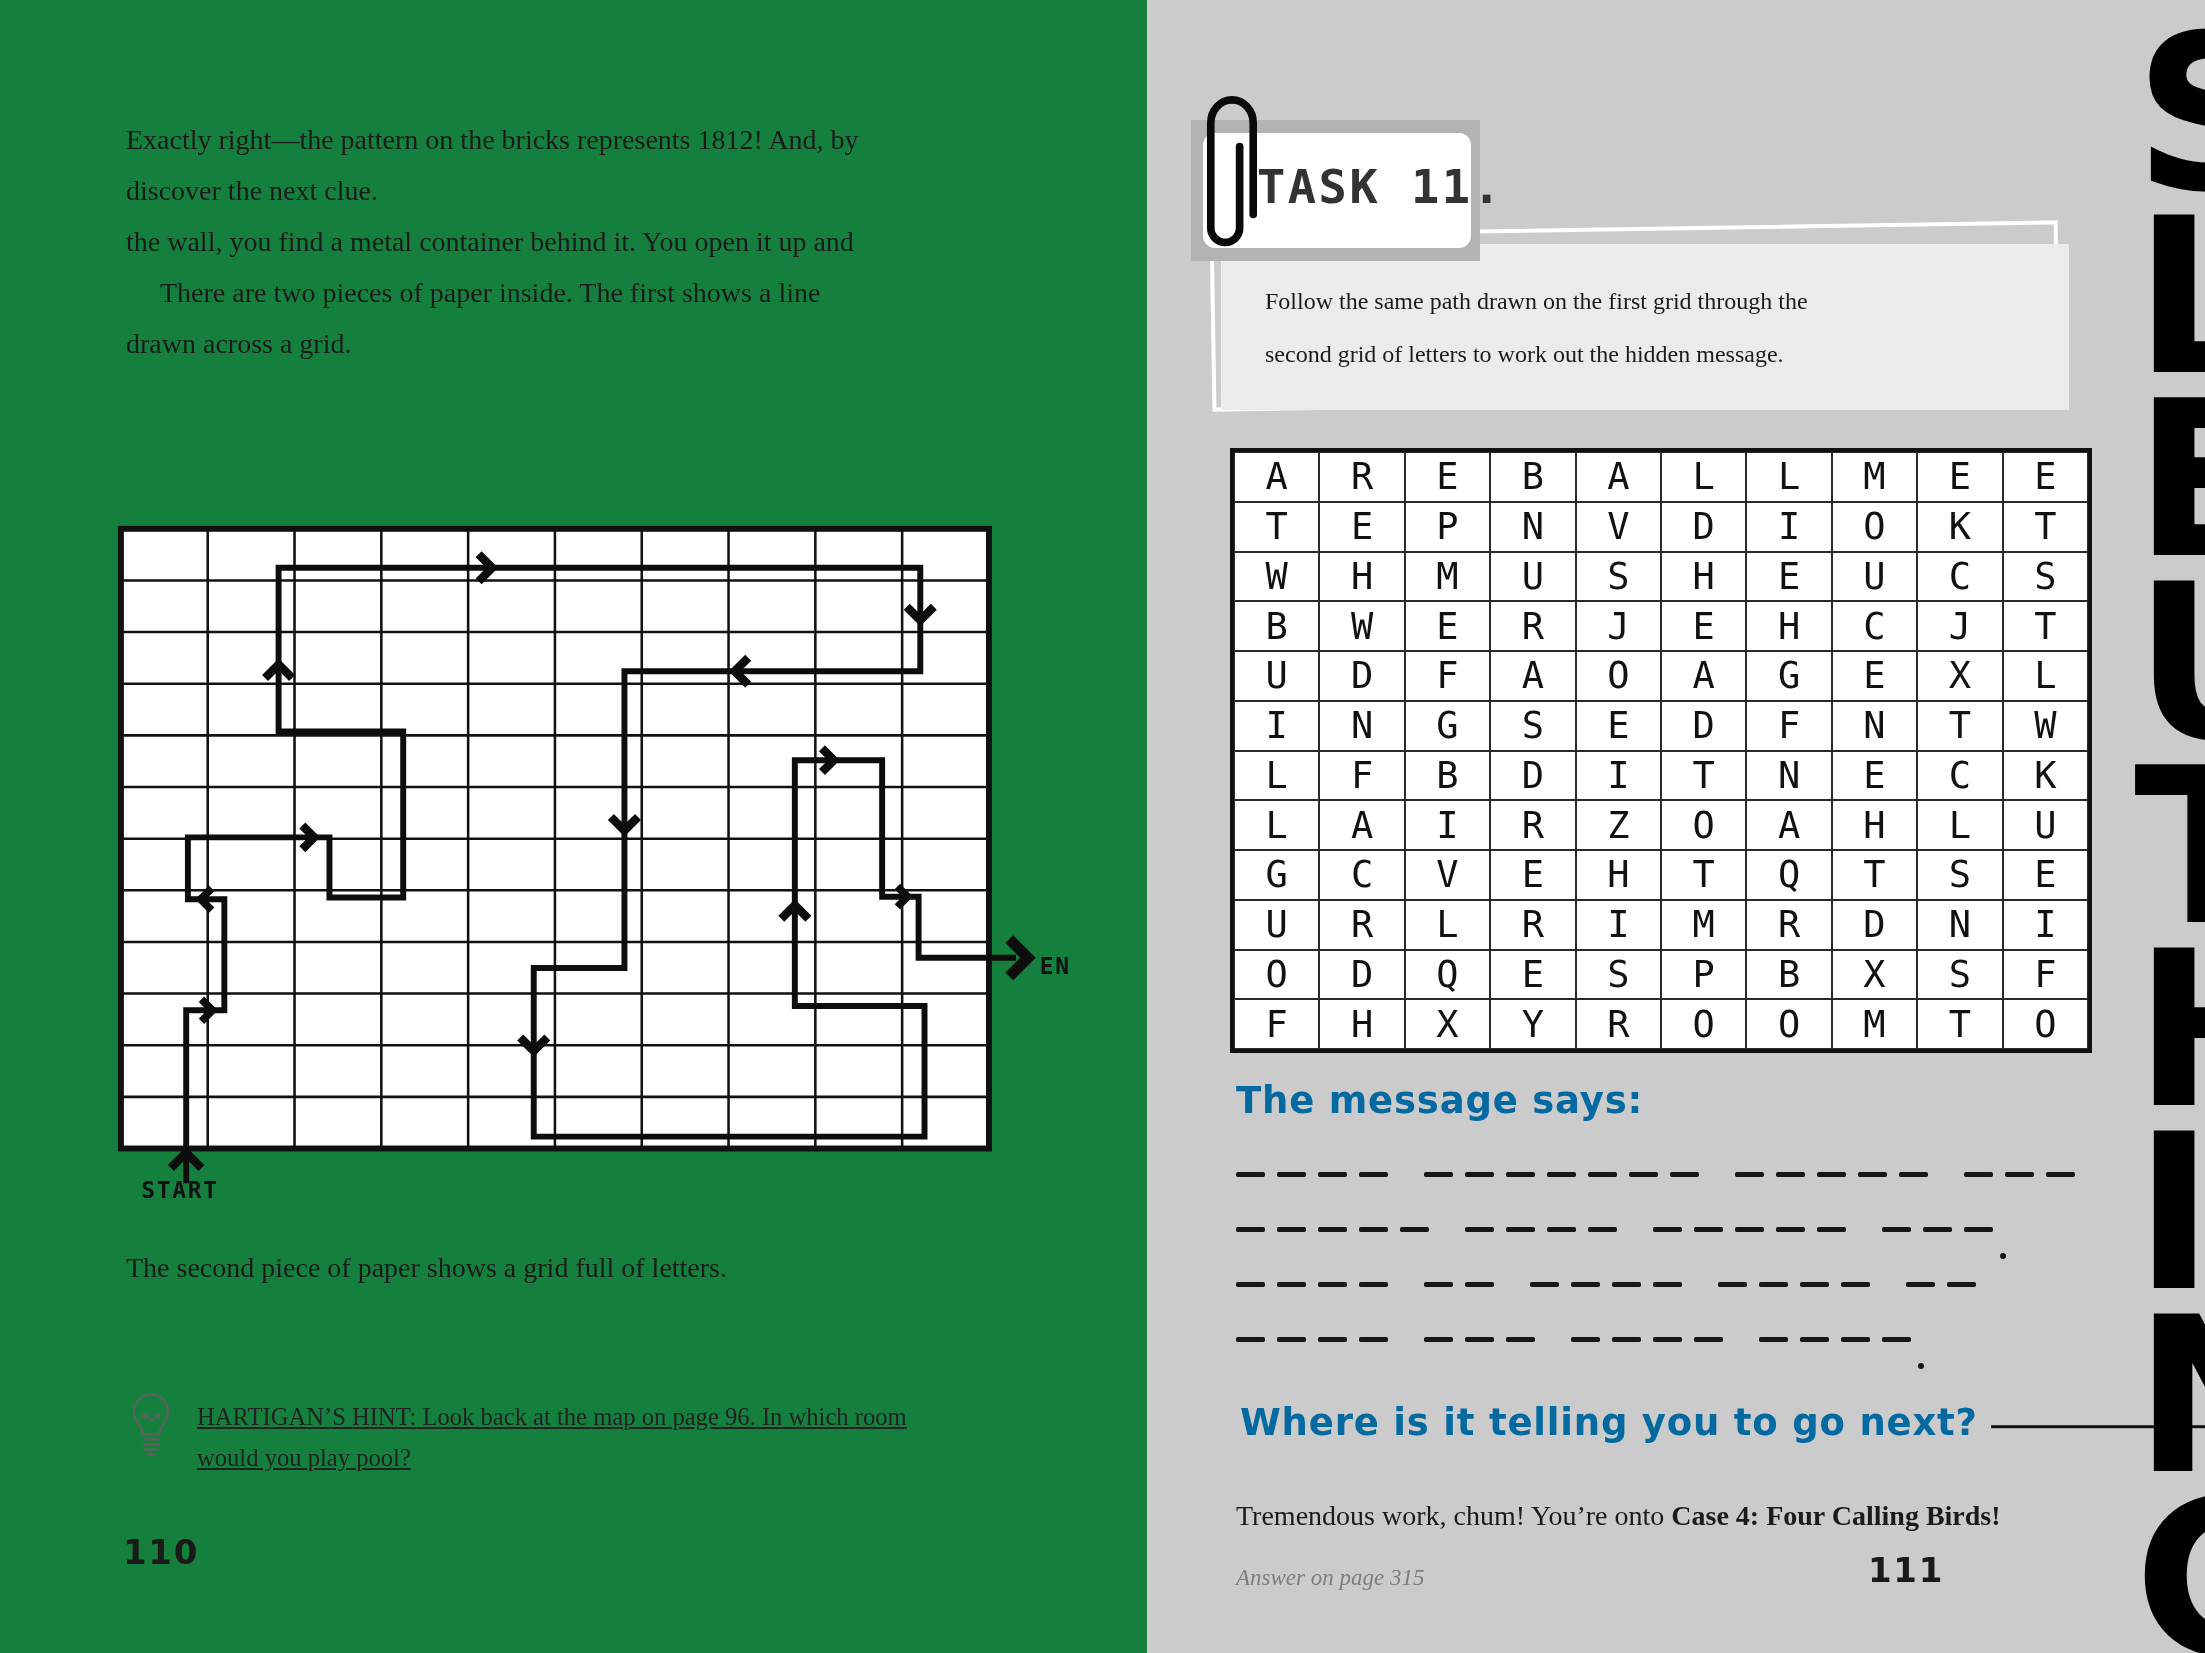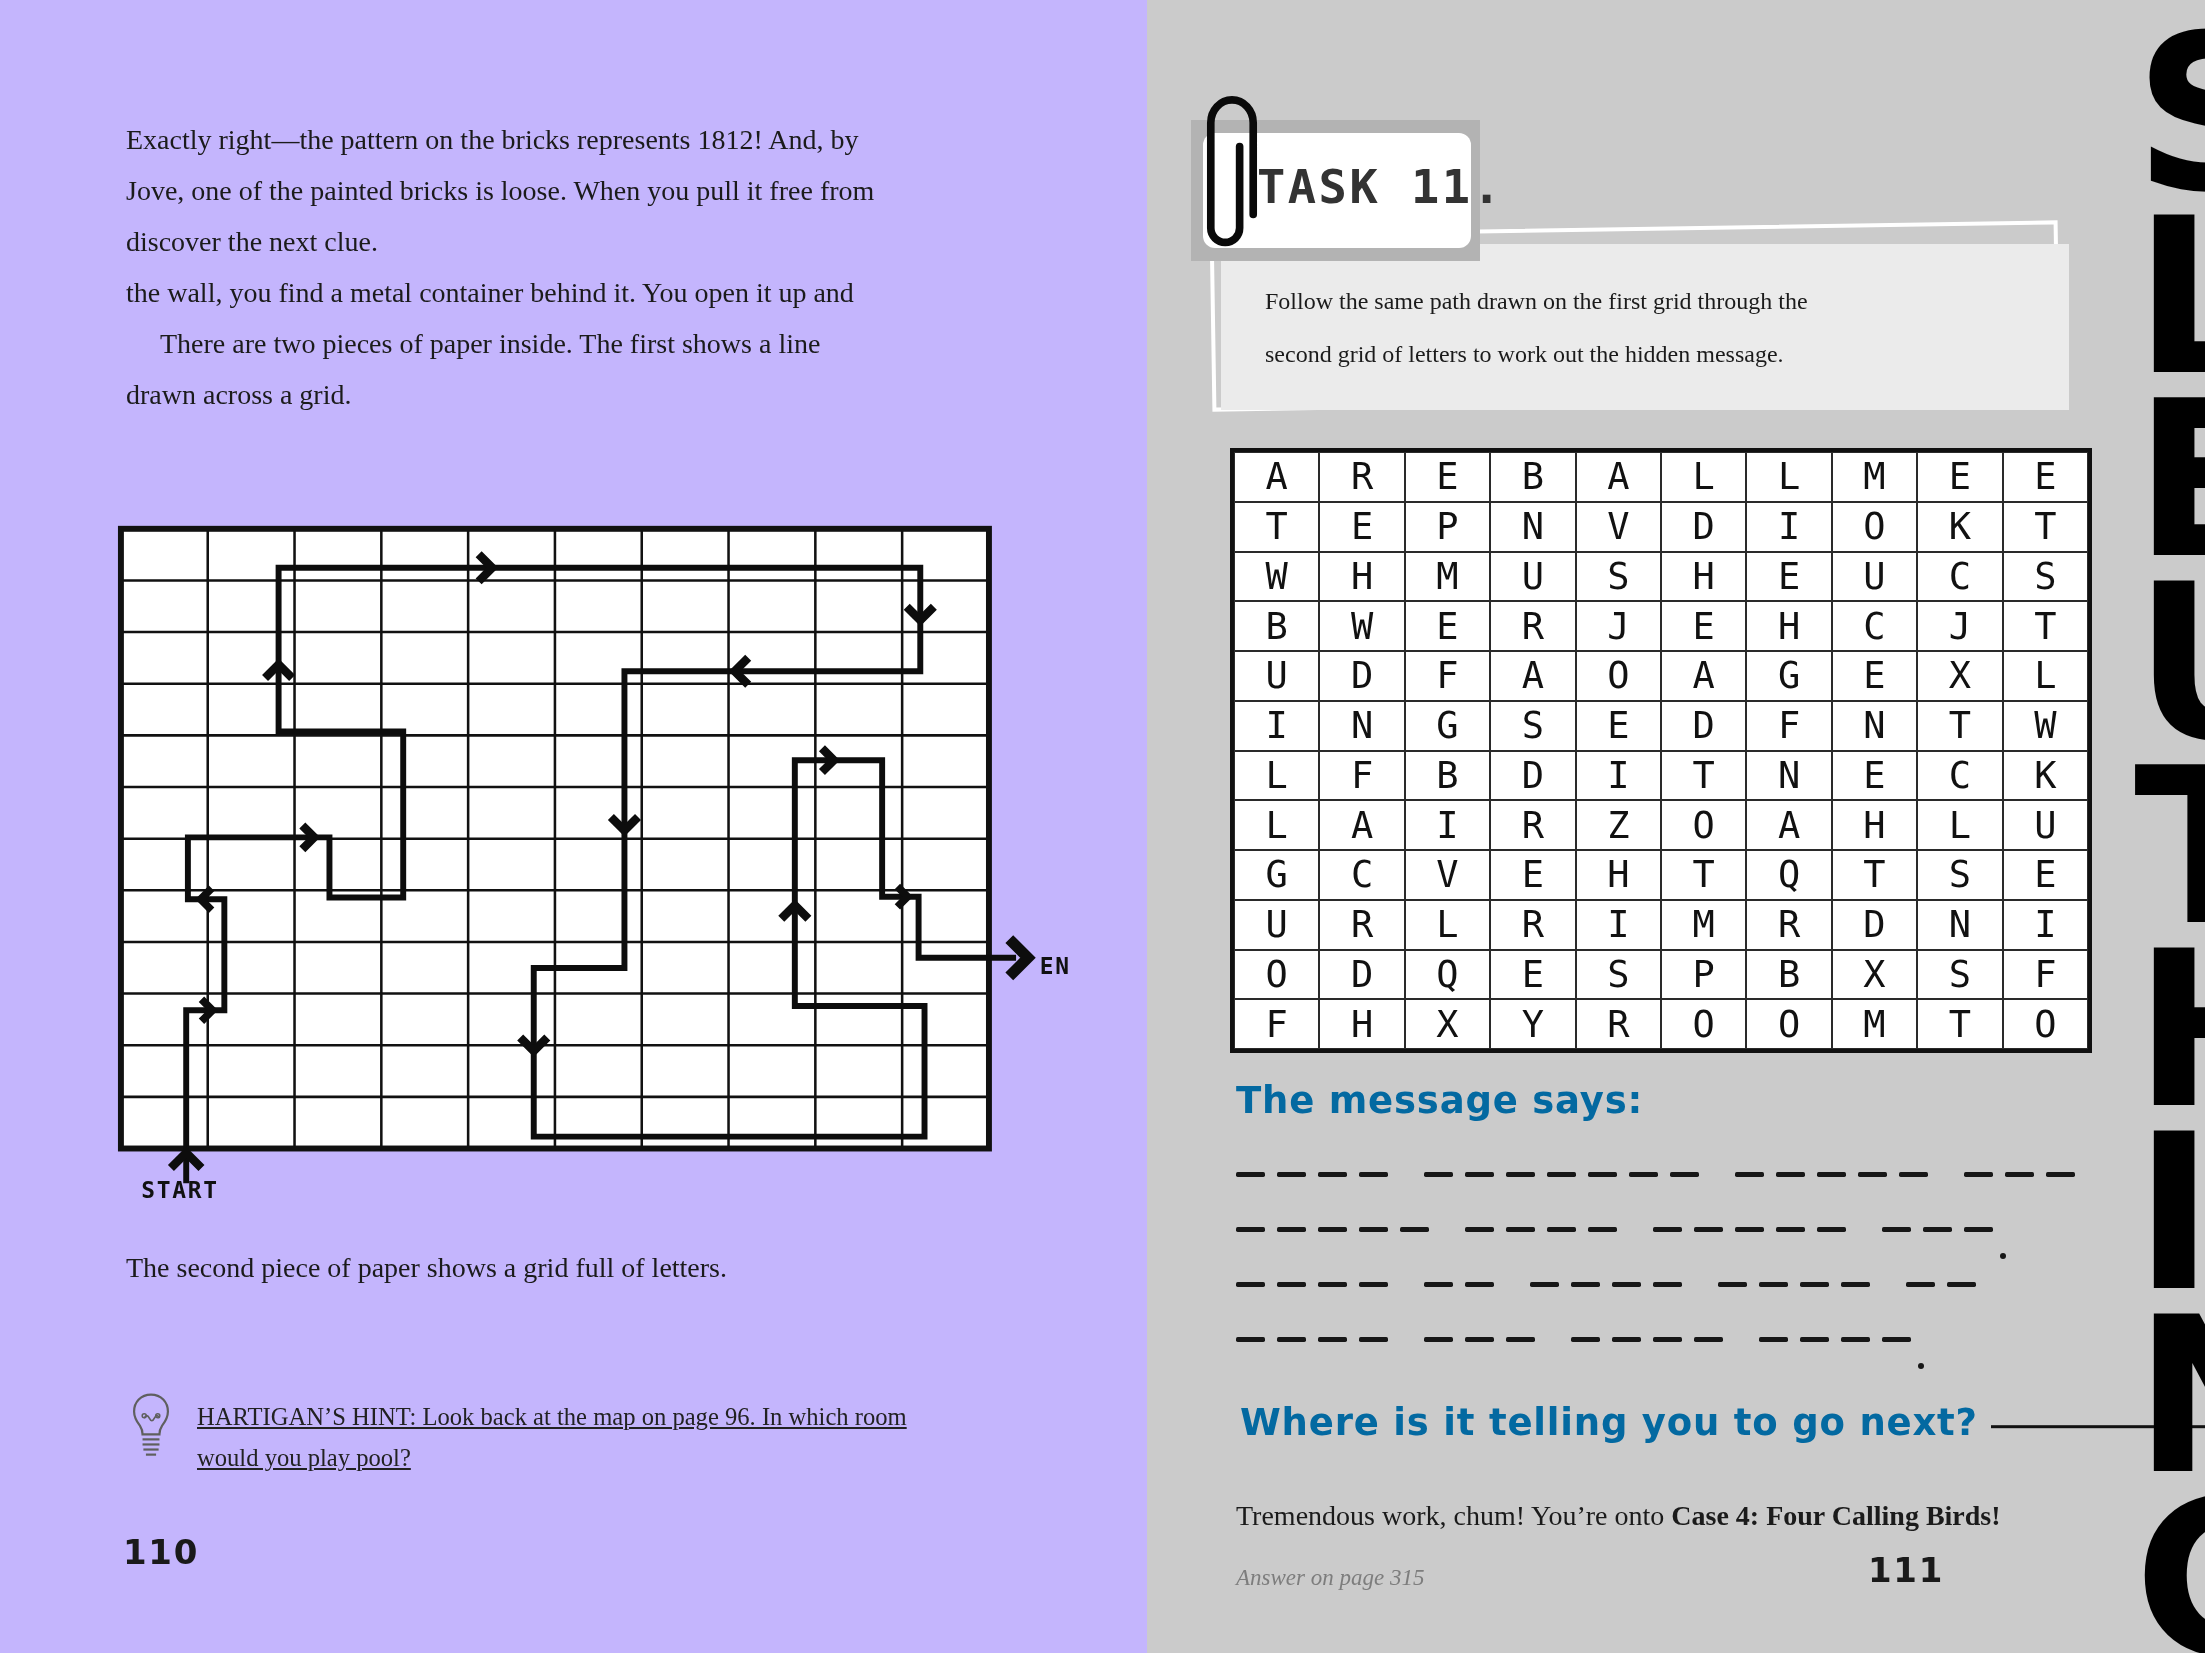--- a/index.html
+++ b/index.html
@@ -2,21 +2,21 @@
 <html style="font-size:13.6px"><head>
 <meta charset="utf-8">
 <style>
   html,body{margin:0;padding:0;}
   body{
     width:2205px;height:1654px;position:relative;overflow:hidden;
     font-family:"Liberation Serif",serif;color:#151515;background:#cbcbcb;
   }
   .abs{position:absolute;}
   
-  .page-left{left:0;top:0;width:1147px;height:1654px;background:#c4b5fd;}
+  .page-left{left:0;top:0;width:1147px;height:1654px;background:#15803d;}
   .body-text{left:126px;top:114px;width:925px;font-size:28px;line-height:51px;color:#1b1b1b;}
   .body-line.indent{padding-left:34px;}
   .caption{left:126px;top:1252px;font-size:28px;color:#1b1b1b;}
   .hint-icon{left:129px;top:1391px;}
   .hint-text{left:197px;top:1396px;width:984px;font-size:24.6px;line-height:41px;color:#222;text-decoration:underline;}
   .pageno{font-family:"DejaVu Sans",sans-serif;font-weight:600;font-size:34px;color:#1a1a1a;letter-spacing:1.7px;}
   .pageno-left{left:123px;top:1532px;}
   .pageno-right{left:1868px;top:1550px;}
   
   .page-right{left:1147px;top:0;width:1059px;height:1654px;background:#cbcbcb;}
@@ -50,21 +50,20 @@
     font-size:216px;line-height:1;color:#000;}
   
   #path-svg{left:68px;top:500px;}
 </style>
 </head>
 <body>
 
 <div class="abs page-left">
   <div class="abs body-text" id="body-text">
       <div class="body-line">Exactly right—the pattern on the bricks represents 1812! And, by</div>
-      <div class="body-line">Jove, one of the painted bricks is loose. When you pull it free from</div>
       <div class="body-line">discover the next clue.</div>
       <div class="body-line">the wall, you find a metal container behind it. You open it up and</div>
       <div class="body-line indent">There are two pieces of paper inside. The first shows a line</div>
       <div class="body-line">drawn across a grid.</div>
     </div>
 
   <svg id="path-svg" class="abs" width="1001" height="729" viewBox="0 0 1180 860">
       <rect x="62" y="34" width="1024" height="731.04" fill="#ffffff" stroke="none"></rect>
       <line x1="164.4" y1="34" x2="164.4" y2="765.04" stroke="#111" stroke-width="3"></line>
       <line x1="266.8" y1="34" x2="266.8" y2="765.04" stroke="#111" stroke-width="3"></line>

